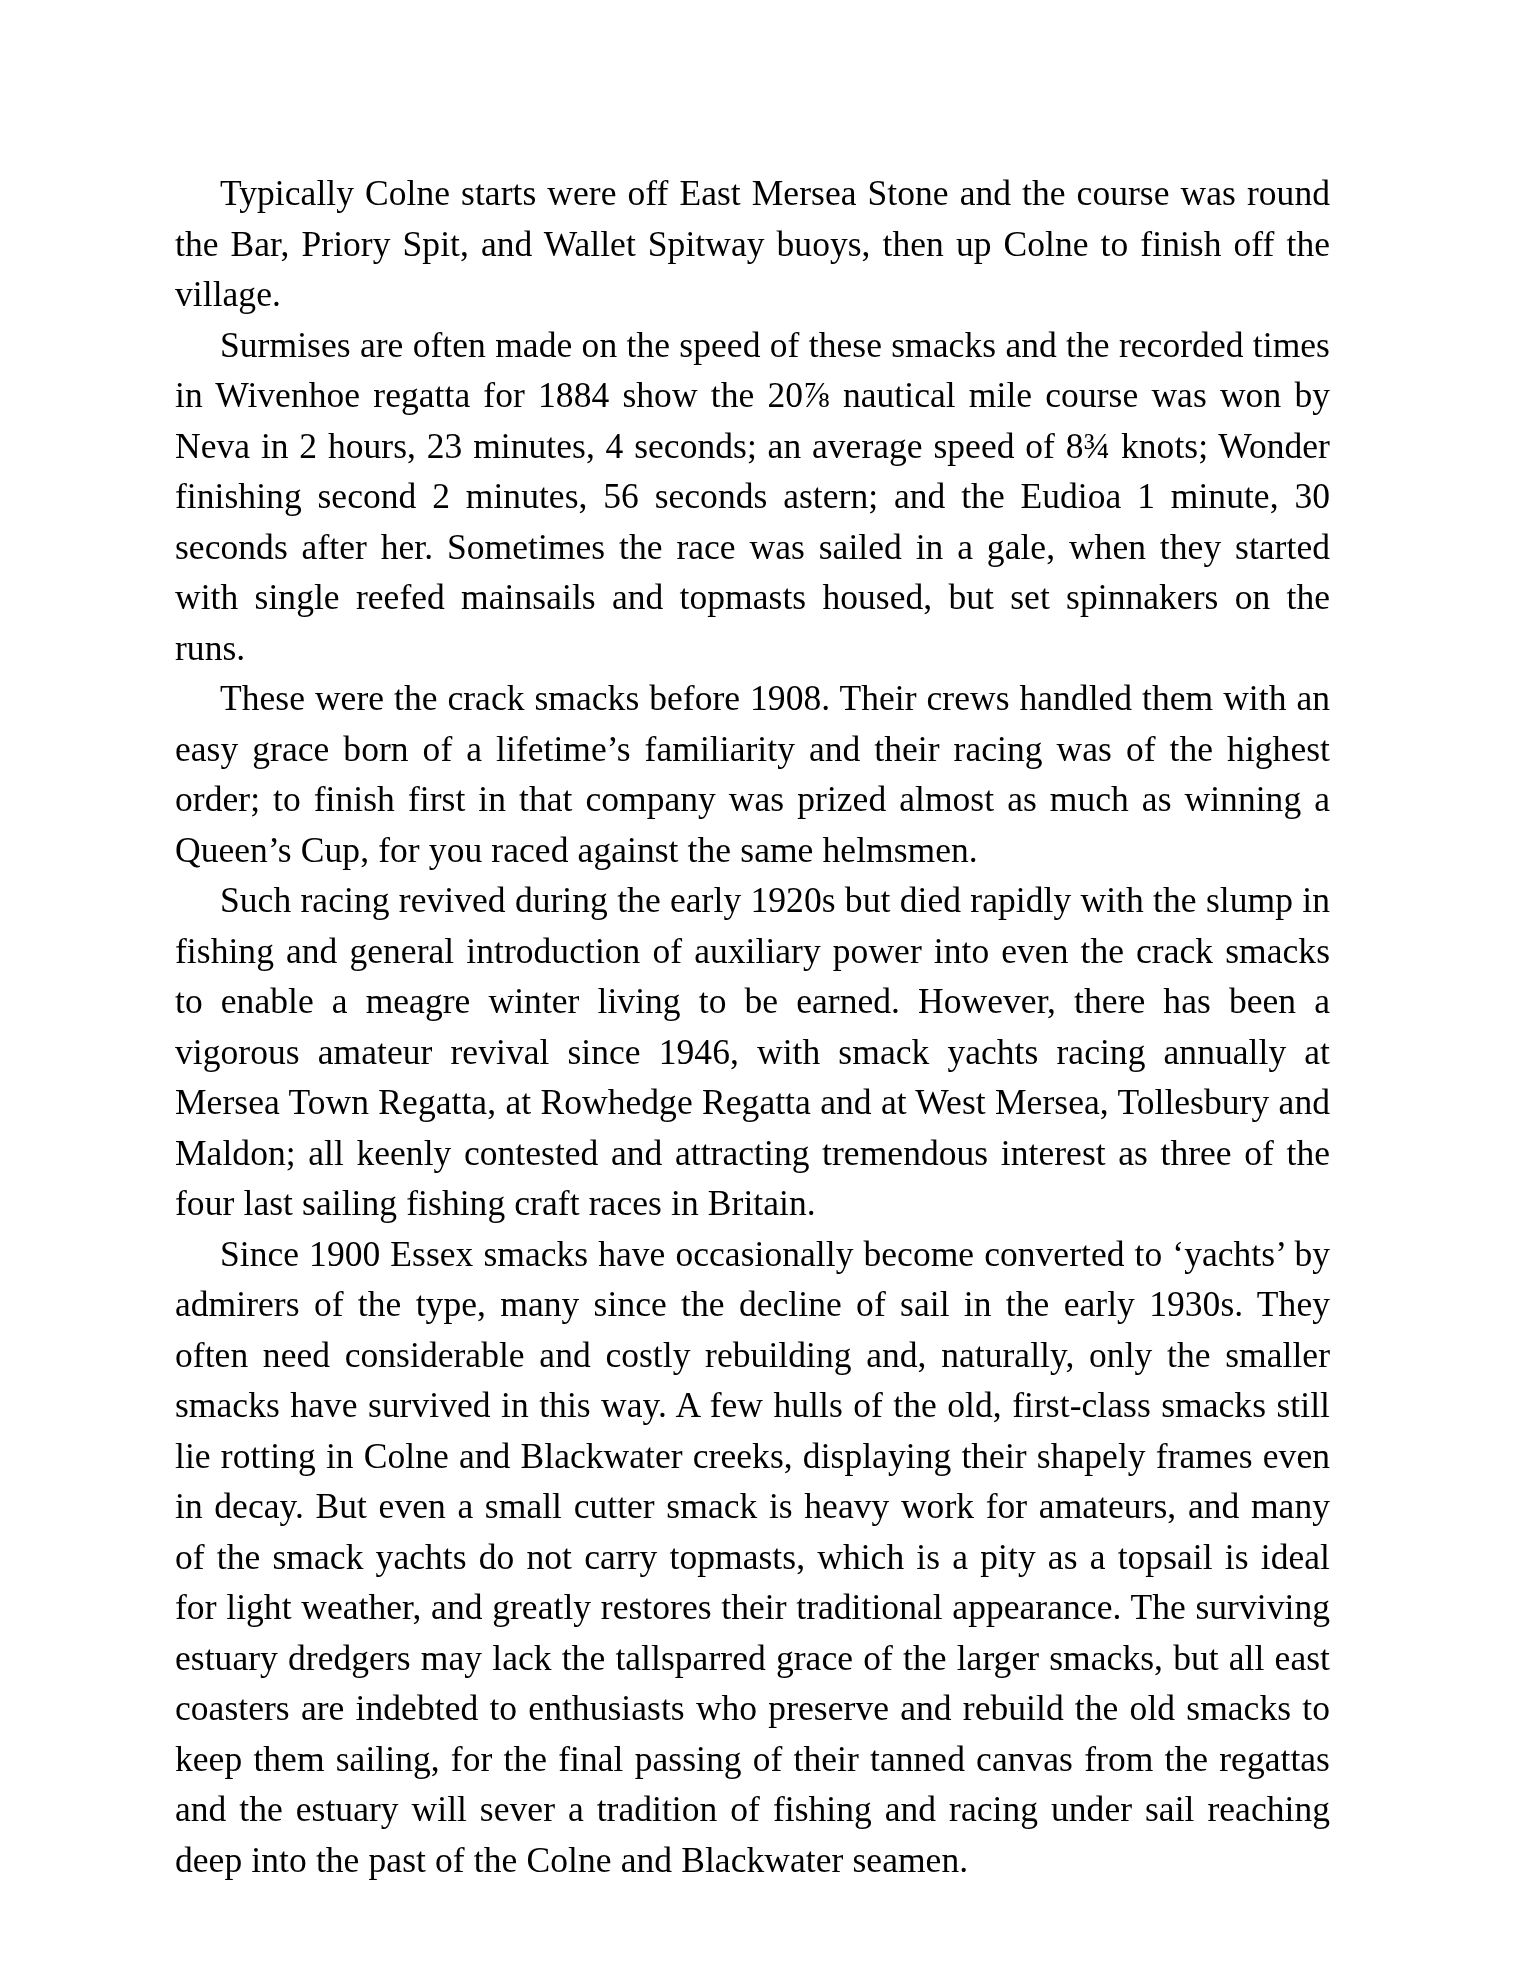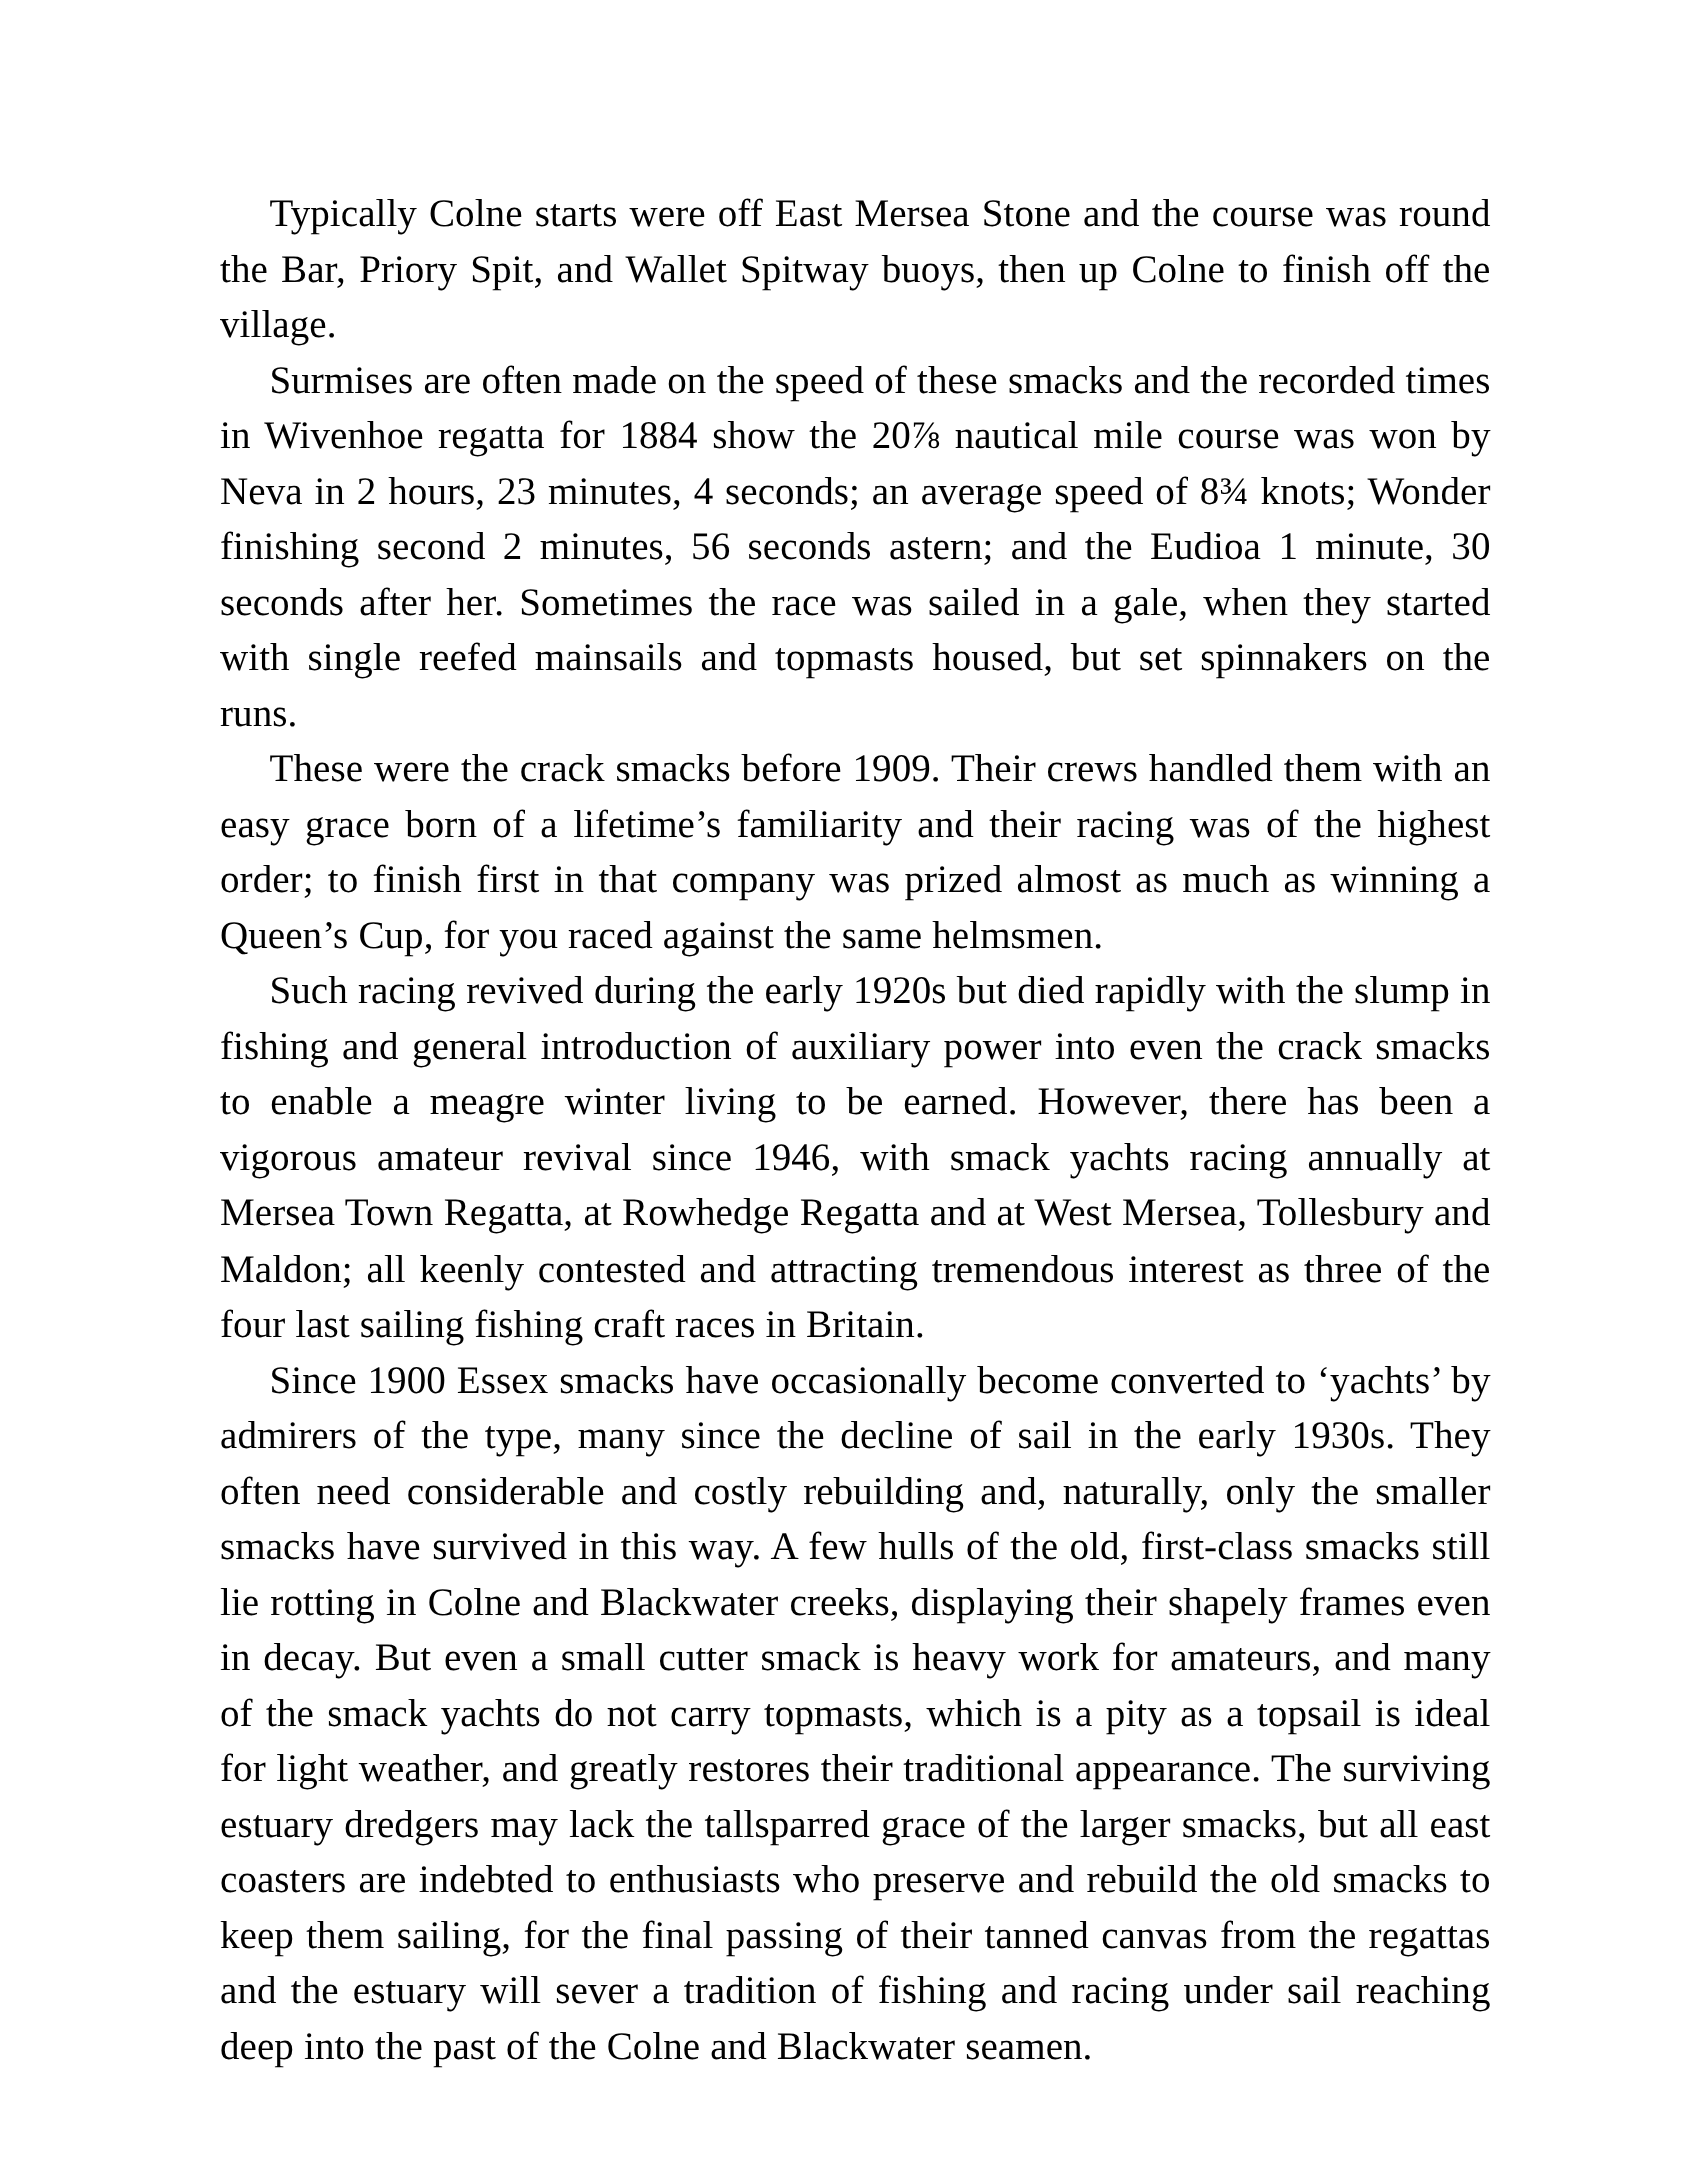--- a/index.html
+++ b/index.html
@@ -17,21 +17,21 @@
   }
   .page {
     position: relative;
     width: 1530px;
     height: 1980px;
     background: #ffffff;
     box-sizing: border-box;
   }
   .text-column {
     position: absolute;
-    left: 200px;
+    left: 175px;
     top: 168px;
     width: 1155px;
   }
   p.para {
     margin: 0;
     padding: 0;
     text-align: justify;
     text-justify: inter-word;
     font-size: 35.5px;
     line-height: 50.5px;
@@ -56,21 +56,21 @@
 
     <p class="para">
       <span>Typically Colne starts were off East Mersea Stone and the course was round the Bar, Priory Spit, and Wallet Spitway buoys, then up Colne to finish off the village.</span>
     </p>
 
     <p class="para">
       <span>Surmises are often made on the speed of these smacks and the recorded times in Wivenhoe regatta for 1884 show the 20⅞ nautical mile course was won by </span><span class="it">Neva</span><span> in 2 hours, 23 minutes, 4 seconds; an average speed of 8¾ knots; </span><span class="it">Wonder</span><span> finishing second 2 minutes, 56 seconds astern; and the </span><span class="it">Eudioa</span><span> 1 minute, 30 seconds after her. Sometimes the race was sailed in a gale, when they started with single reefed mainsails and topmasts housed, but set spinnakers on the runs.</span>
     </p>
 
     <p class="para">
-      <span>These were the crack smacks before 1909. Their crews handled them with an easy grace born of a lifetime’s familiarity and their racing was of the highest order; to finish first in that company was prized almost as much as winning a Queen’s Cup, for you raced against the same helmsmen.</span>
+      <span>These were the crack smacks before 1908. Their crews handled them with an easy grace born of a lifetime’s familiarity and their racing was of the highest order; to finish first in that company was prized almost as much as winning a Queen’s Cup, for you raced against the same helmsmen.</span>
     </p>
 
     <p class="para">
       <span>Such racing revived during the early 1920s but died rapidly with the slump in fishing and general introduction of auxiliary power into even the crack smacks to enable a meagre winter living to be earned. However, there has been a vigorous amateur revival since 1946, with smack yachts racing annually at Mersea Town Regatta, at Rowhedge Regatta and at West Mersea, Tollesbury and Maldon; all keenly contested and attracting tremendous interest as three of the four last sailing fishing craft races in Britain.</span>
     </p>
 
     <p class="para">
       <span>Since 1900 Essex smacks have occasionally become converted to ‘yachts’ by admirers of the type, many since the decline of sail in the early 1930s. They often need considerable and costly rebuilding and, naturally, only the smaller smacks have survived in this way. A few hulls of the old, first-class smacks still lie rotting in Colne and Blackwater creeks, displaying their shapely frames even in decay. But even a small cutter smack is heavy work for amateurs, and many of the smack yachts do not carry topmasts, which is a pity as a topsail is ideal for light weather, and greatly restores their traditional appearance. The surviving estuary dredgers may lack the tallsparred grace of the larger smacks, but all east coasters are indebted to enthusiasts who preserve and rebuild the old smacks to keep them sailing, for the final passing of their tanned canvas from the regattas and the estuary will sever a tradition of fishing and racing under sail reaching deep into the past of the Colne and Blackwater seamen.</span>
     </p>
 

